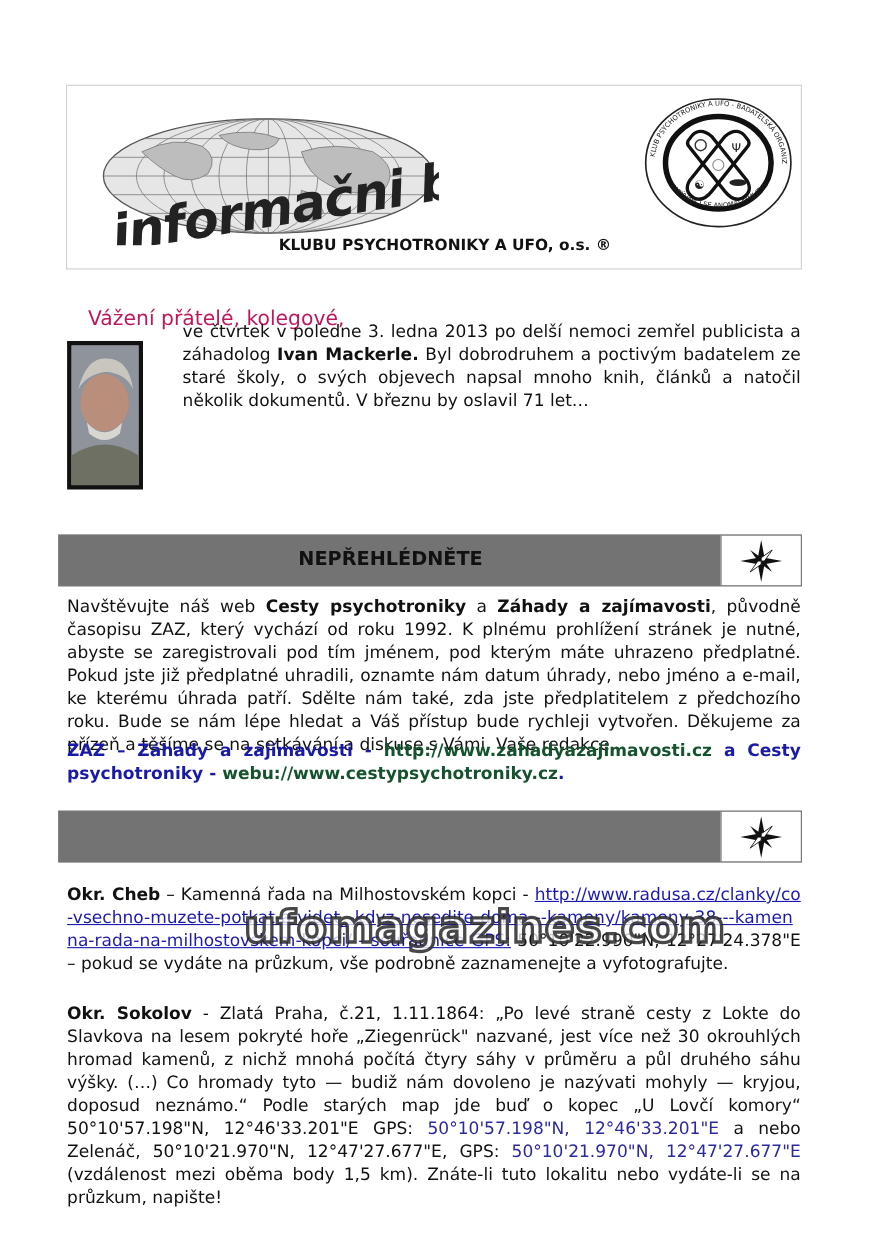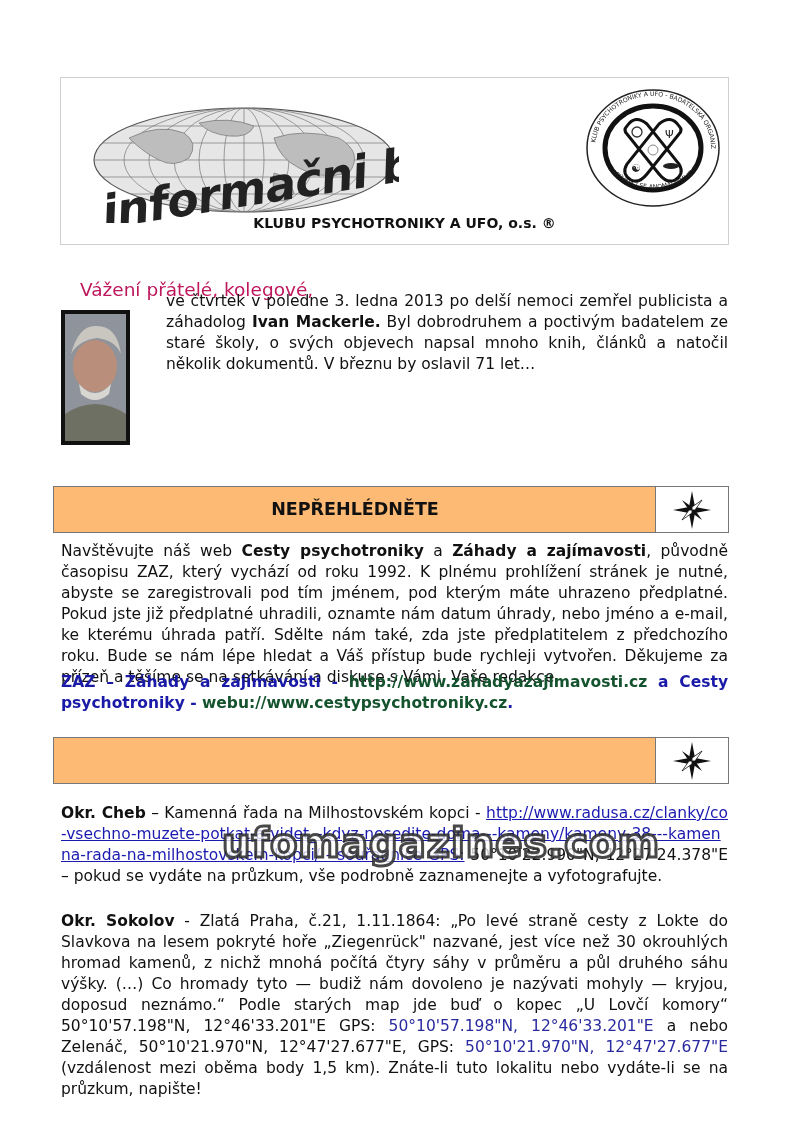--- a/index.html
+++ b/index.html
@@ -22,21 +22,21 @@
   .photo { position: absolute; left: 61px; top: 310px; width: 69px; height: 135px;
            border: 4px solid #111; box-sizing: border-box; overflow: hidden;
            background: linear-gradient(180deg, #8b8f98 0%, #9a9a9d 30%, #a79a8c 55%, #7d7a70 75%, #6b6d63 100%); }
 
   .intro { position: absolute; left: 166px; top: 291px; width: 562px; font-size: 15.5px; line-height: 21px;
            text-align: justify; color: #111; }
   .intro p { margin: 0 0 8px 0; }
   .link-blue { color: #1a1acc; text-decoration: underline; font-weight: bold; }
 
   .section-header { position: absolute; left: 53px; width: 676px; height: 47px; box-sizing: border-box;
-                    border: 1px solid #777; background: #fdba74; }
+                    border: 1px solid #777; background: #737373; }
   .section-header .title { position: absolute; left: 0; width: 602px; top: 0; height: 45px; line-height: 45px;
                            text-align: center; font-weight: bold; font-size: 17.5px; color: #111; }
   .section-header .iconbox { position: absolute; right: 0; top: 0; width: 72px; height: 45px; background: #fff;
                              border-left: 1px solid #777; display: flex; align-items: center; justify-content: center; }
 
   .para { position: absolute; left: 61px; width: 667px; font-size: 15.5px; line-height: 21px; text-align: justify; color: #111; }
   .para p { margin: 0; }
   .blue-bold { color: #1a1aa8; font-weight: bold; }
   .blue-bold a { color: #14532d; }
   .link-plain { color: #1a1ab0; text-decoration: underline; }

